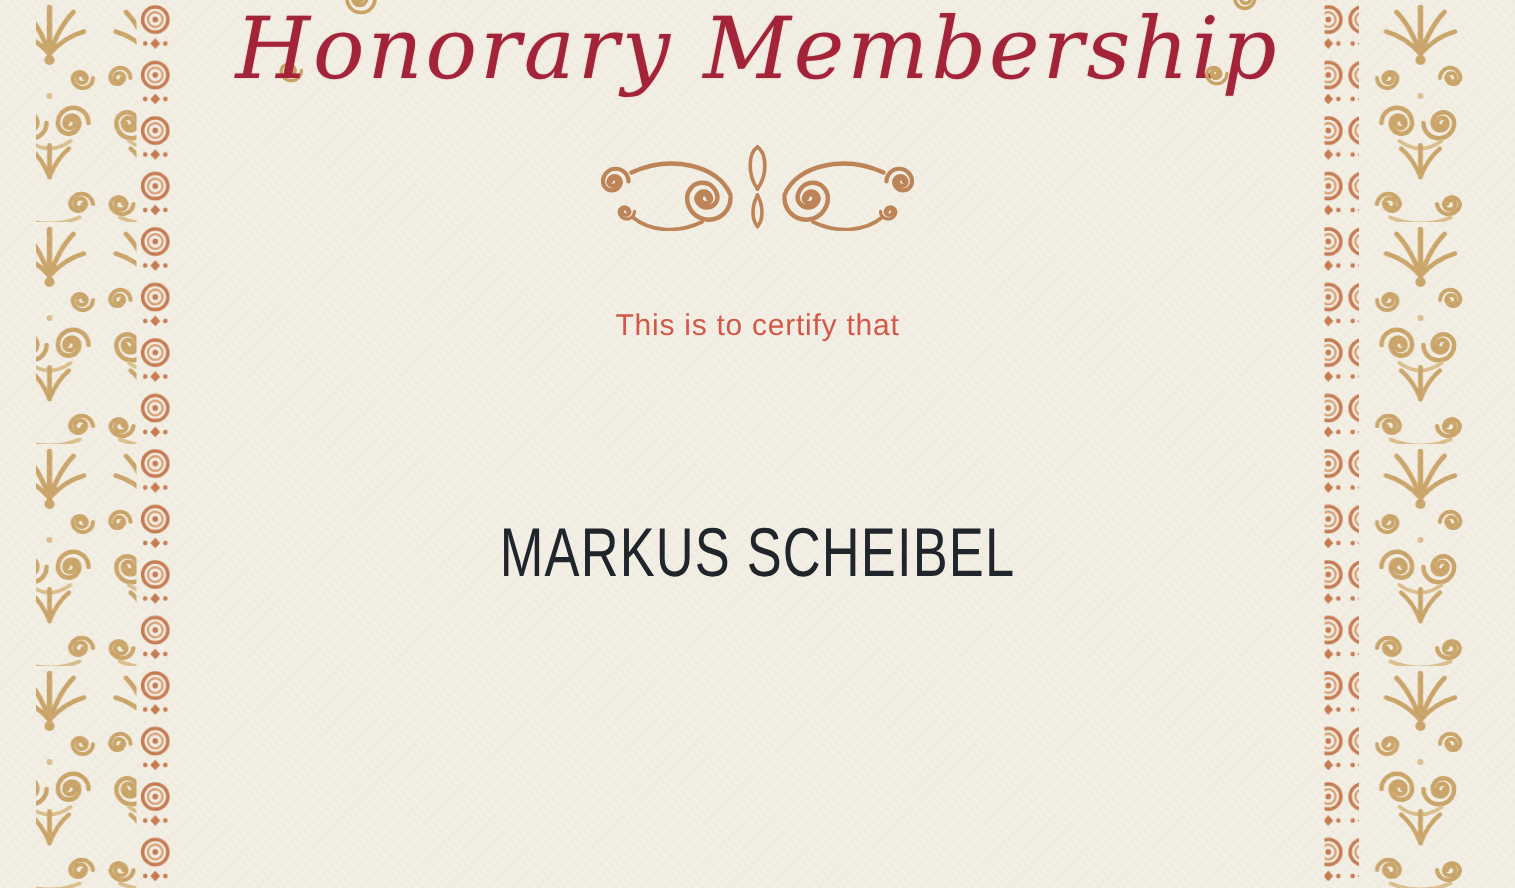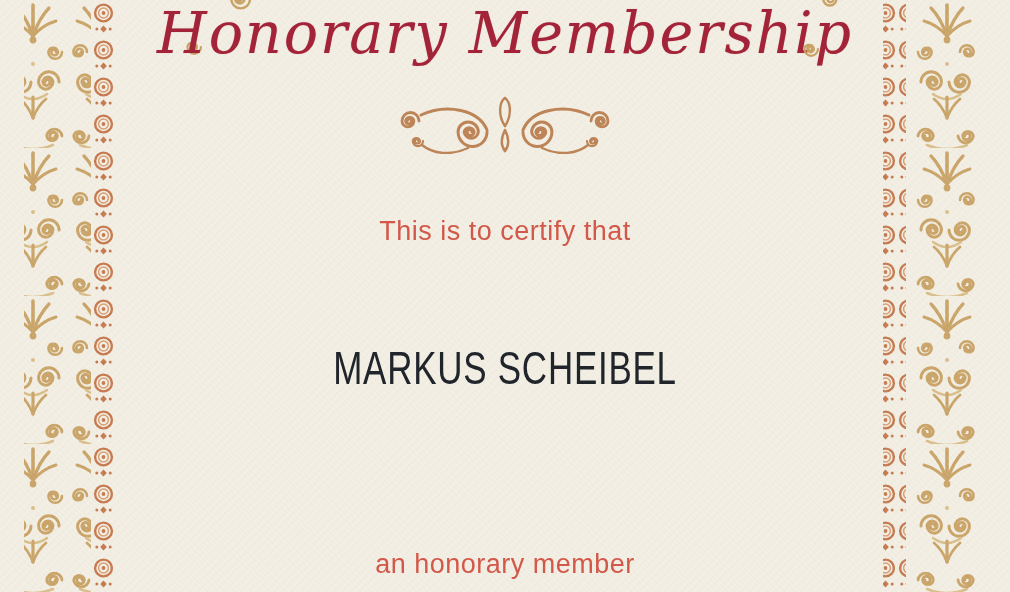--- a/index.html
+++ b/index.html
@@ -19,21 +19,21 @@
   .title{
     top:0px;
     font-family:"DejaVu Serif","Liberation Serif",serif;
     font-style:italic;
     font-size:57px;
     letter-spacing:2px;
     color:var(--c-title-red,#a32339);
     text-shadow:0 0 1px rgba(163,35,57,.35);
   }
   .certify{
-    top:216px;font-size:27px;letter-spacing:.5px;
+    top:206px;font-size:20px;letter-spacing:.5px;
     color:var(--c-body-orange,#d2584a);
   }
   .name{
     top:341px;font-size:46px;letter-spacing:1px;
     color:var(--c-name-dark,#20242b);
     transform:scaleX(.76);transform-origin:50% 0;
   }
   .line1{top:498px;font-size:27px;letter-spacing:.5px;color:var(--c-body-orange,#d2584a);}
   .line2{top:549px;font-size:27px;letter-spacing:.5px;color:var(--c-body-orange,#d2584a);}
   .flourish-svg{position:absolute;left:375px;top:96px;}
@@ -131,15 +131,14 @@
         <path d="M 44.0 25 A 8.5 8.5 0 0 0 27.0 25 A 5.9 5.9 0 0 0 38.9 25 A 4.2 4.2 0 0 0 30.6 25 A 2.9 2.9 0 0 0 36.4 25 A 2.0 2.0 0 0 0 32.3 25" fill="none" stroke="#bd8457" stroke-width="2.8" stroke-linecap="round" stroke-linejoin="round"></path>
         <path d="M93 52 C76 60 58 58 47 49" fill="none" stroke="#bd8457" stroke-width="2.4" stroke-linecap="round" stroke-linejoin="round"></path>
         <path d="M 48.0 45 A 5.1 5.1 0 0 1 37.8 45 A 3.6 3.6 0 0 1 44.9 45 A 2.5 2.5 0 0 1 39.9 45 A 1.7 1.7 0 0 1 43.4 45" fill="none" stroke="#bd8457" stroke-width="2.2" stroke-linecap="round" stroke-linejoin="round"></path>
         <path d="M130 30 C123 20 124 6 130 2" fill="none" stroke="#bd8457" stroke-width="2.4" stroke-linecap="round" stroke-linejoin="round"></path>
         <path d="M130 34 C126 42 126 50 130 55" fill="none" stroke="#bd8457" stroke-width="2.4" stroke-linecap="round" stroke-linejoin="round"></path>
       </g>
     </svg>
 
   <div class="center-text certify">This is to certify that</div>
   <div class="center-text name">MARKUS SCHEIBEL</div>
-  <div class="center-text line2">an honorary member</div>
 
 </div>
 
 </body></html>

